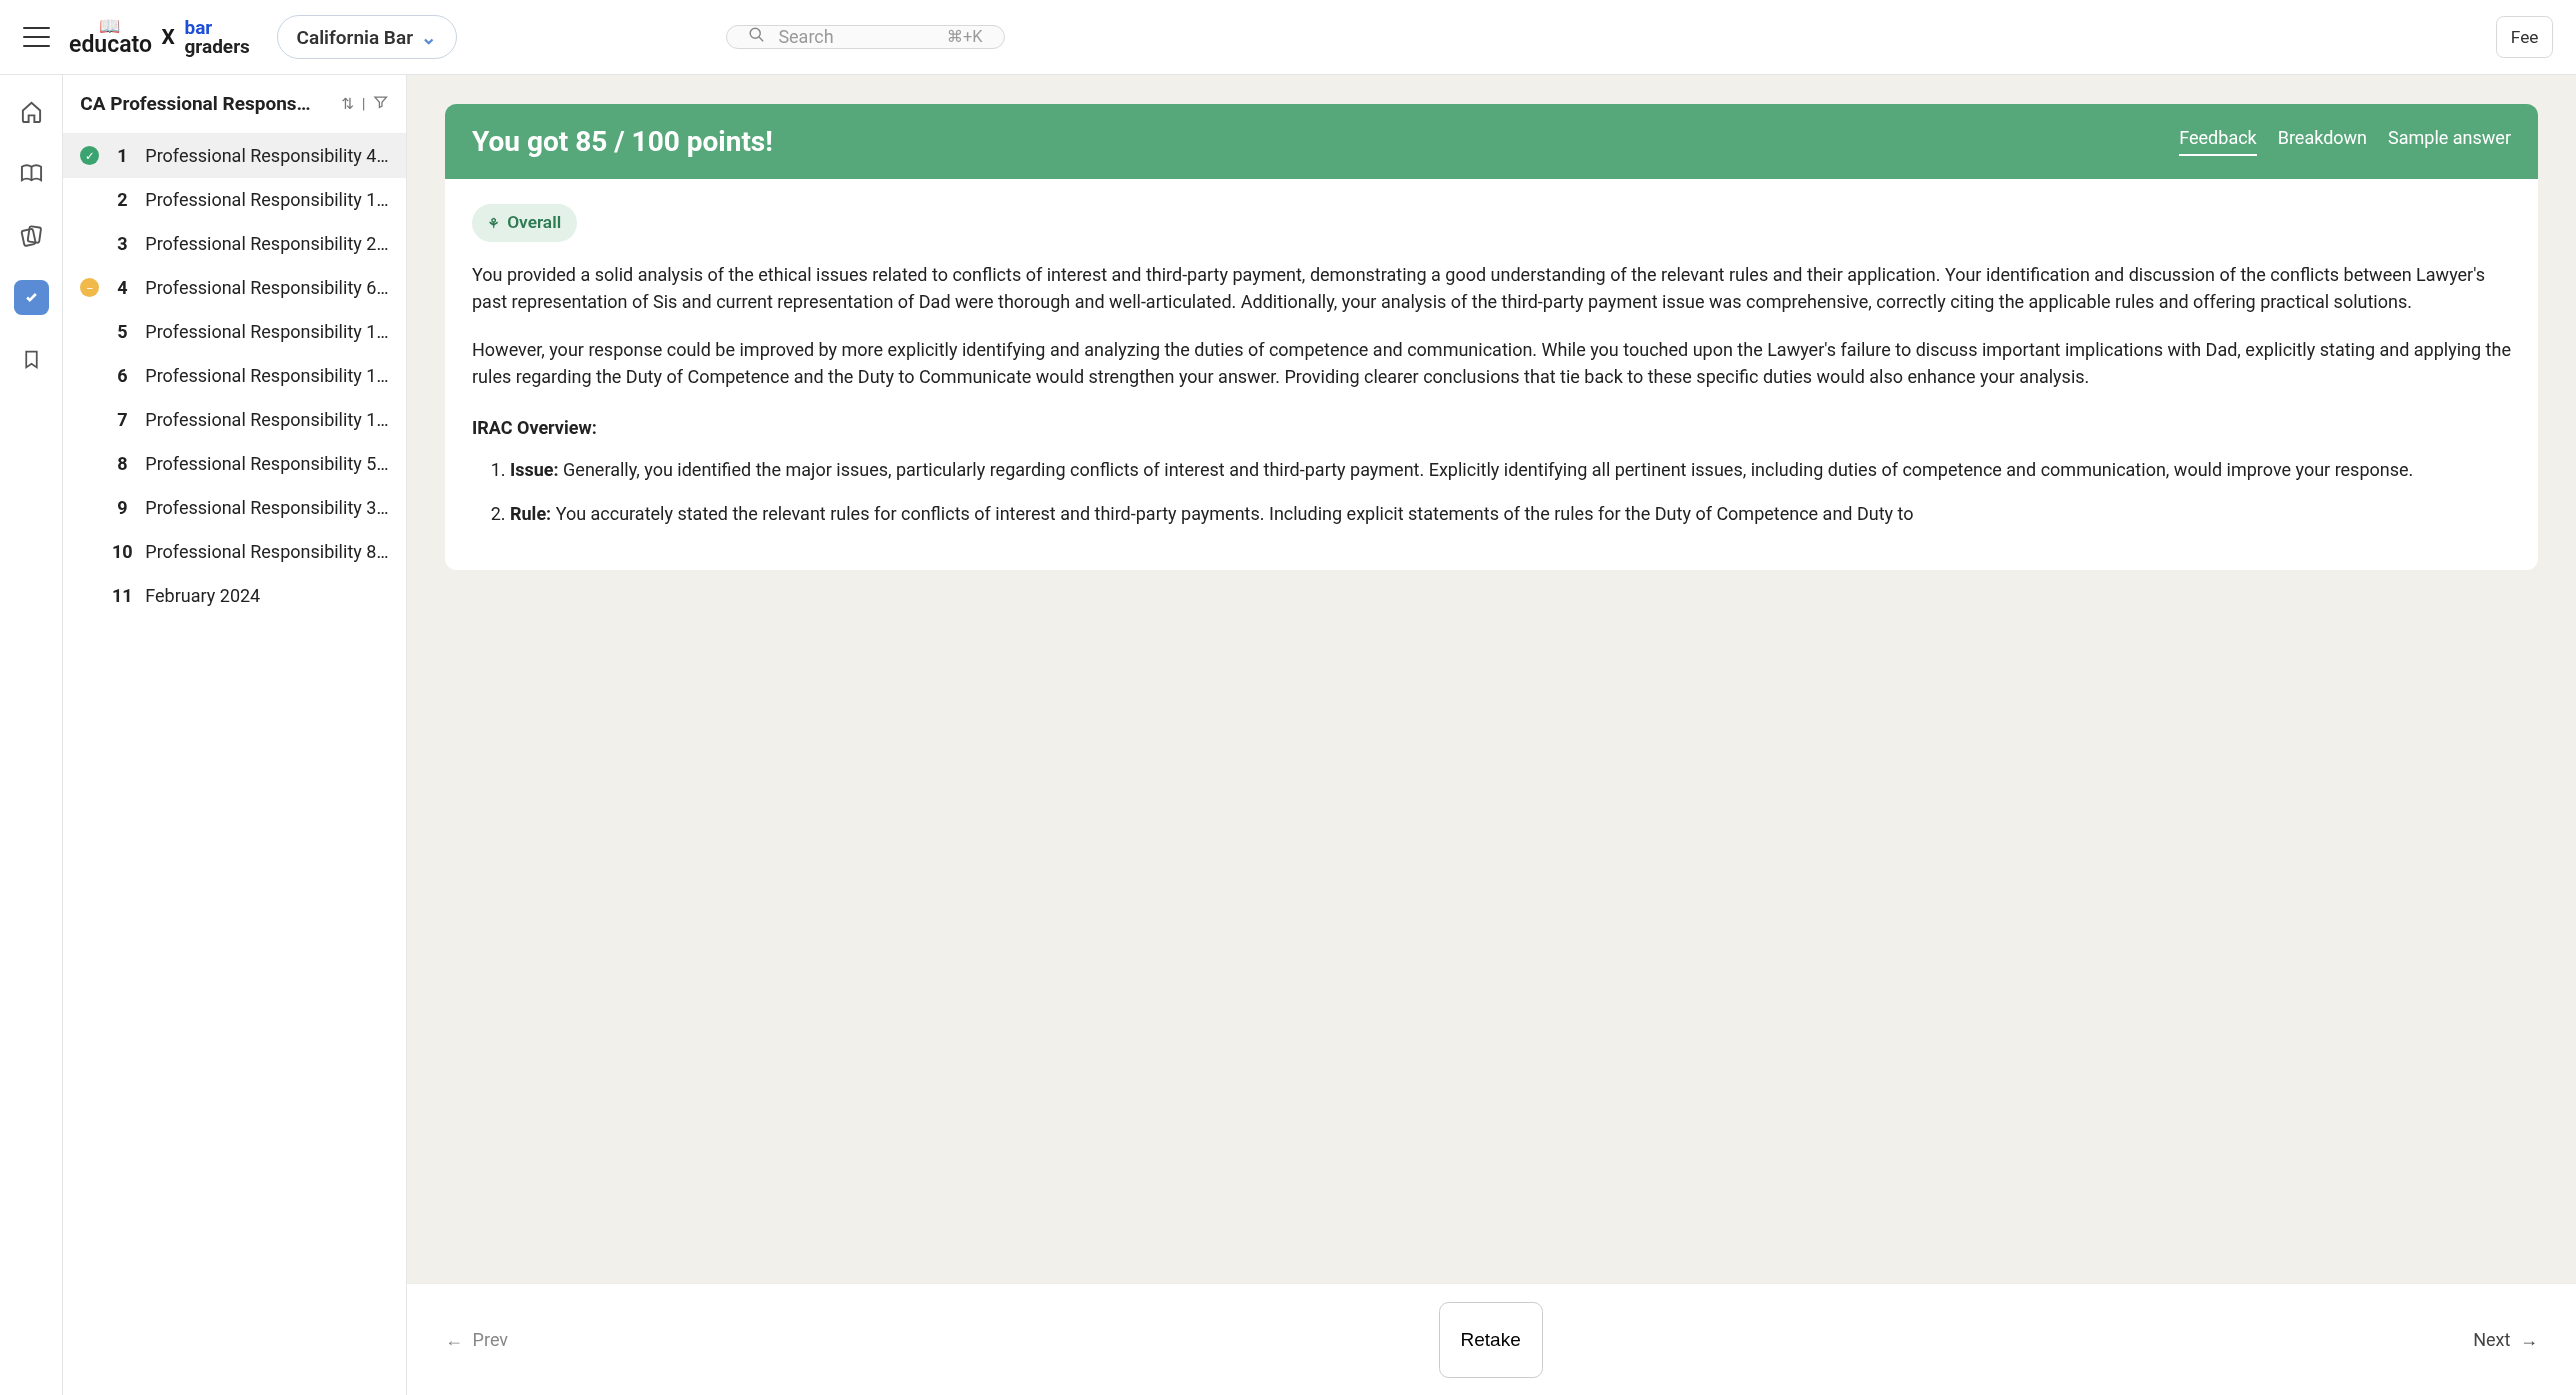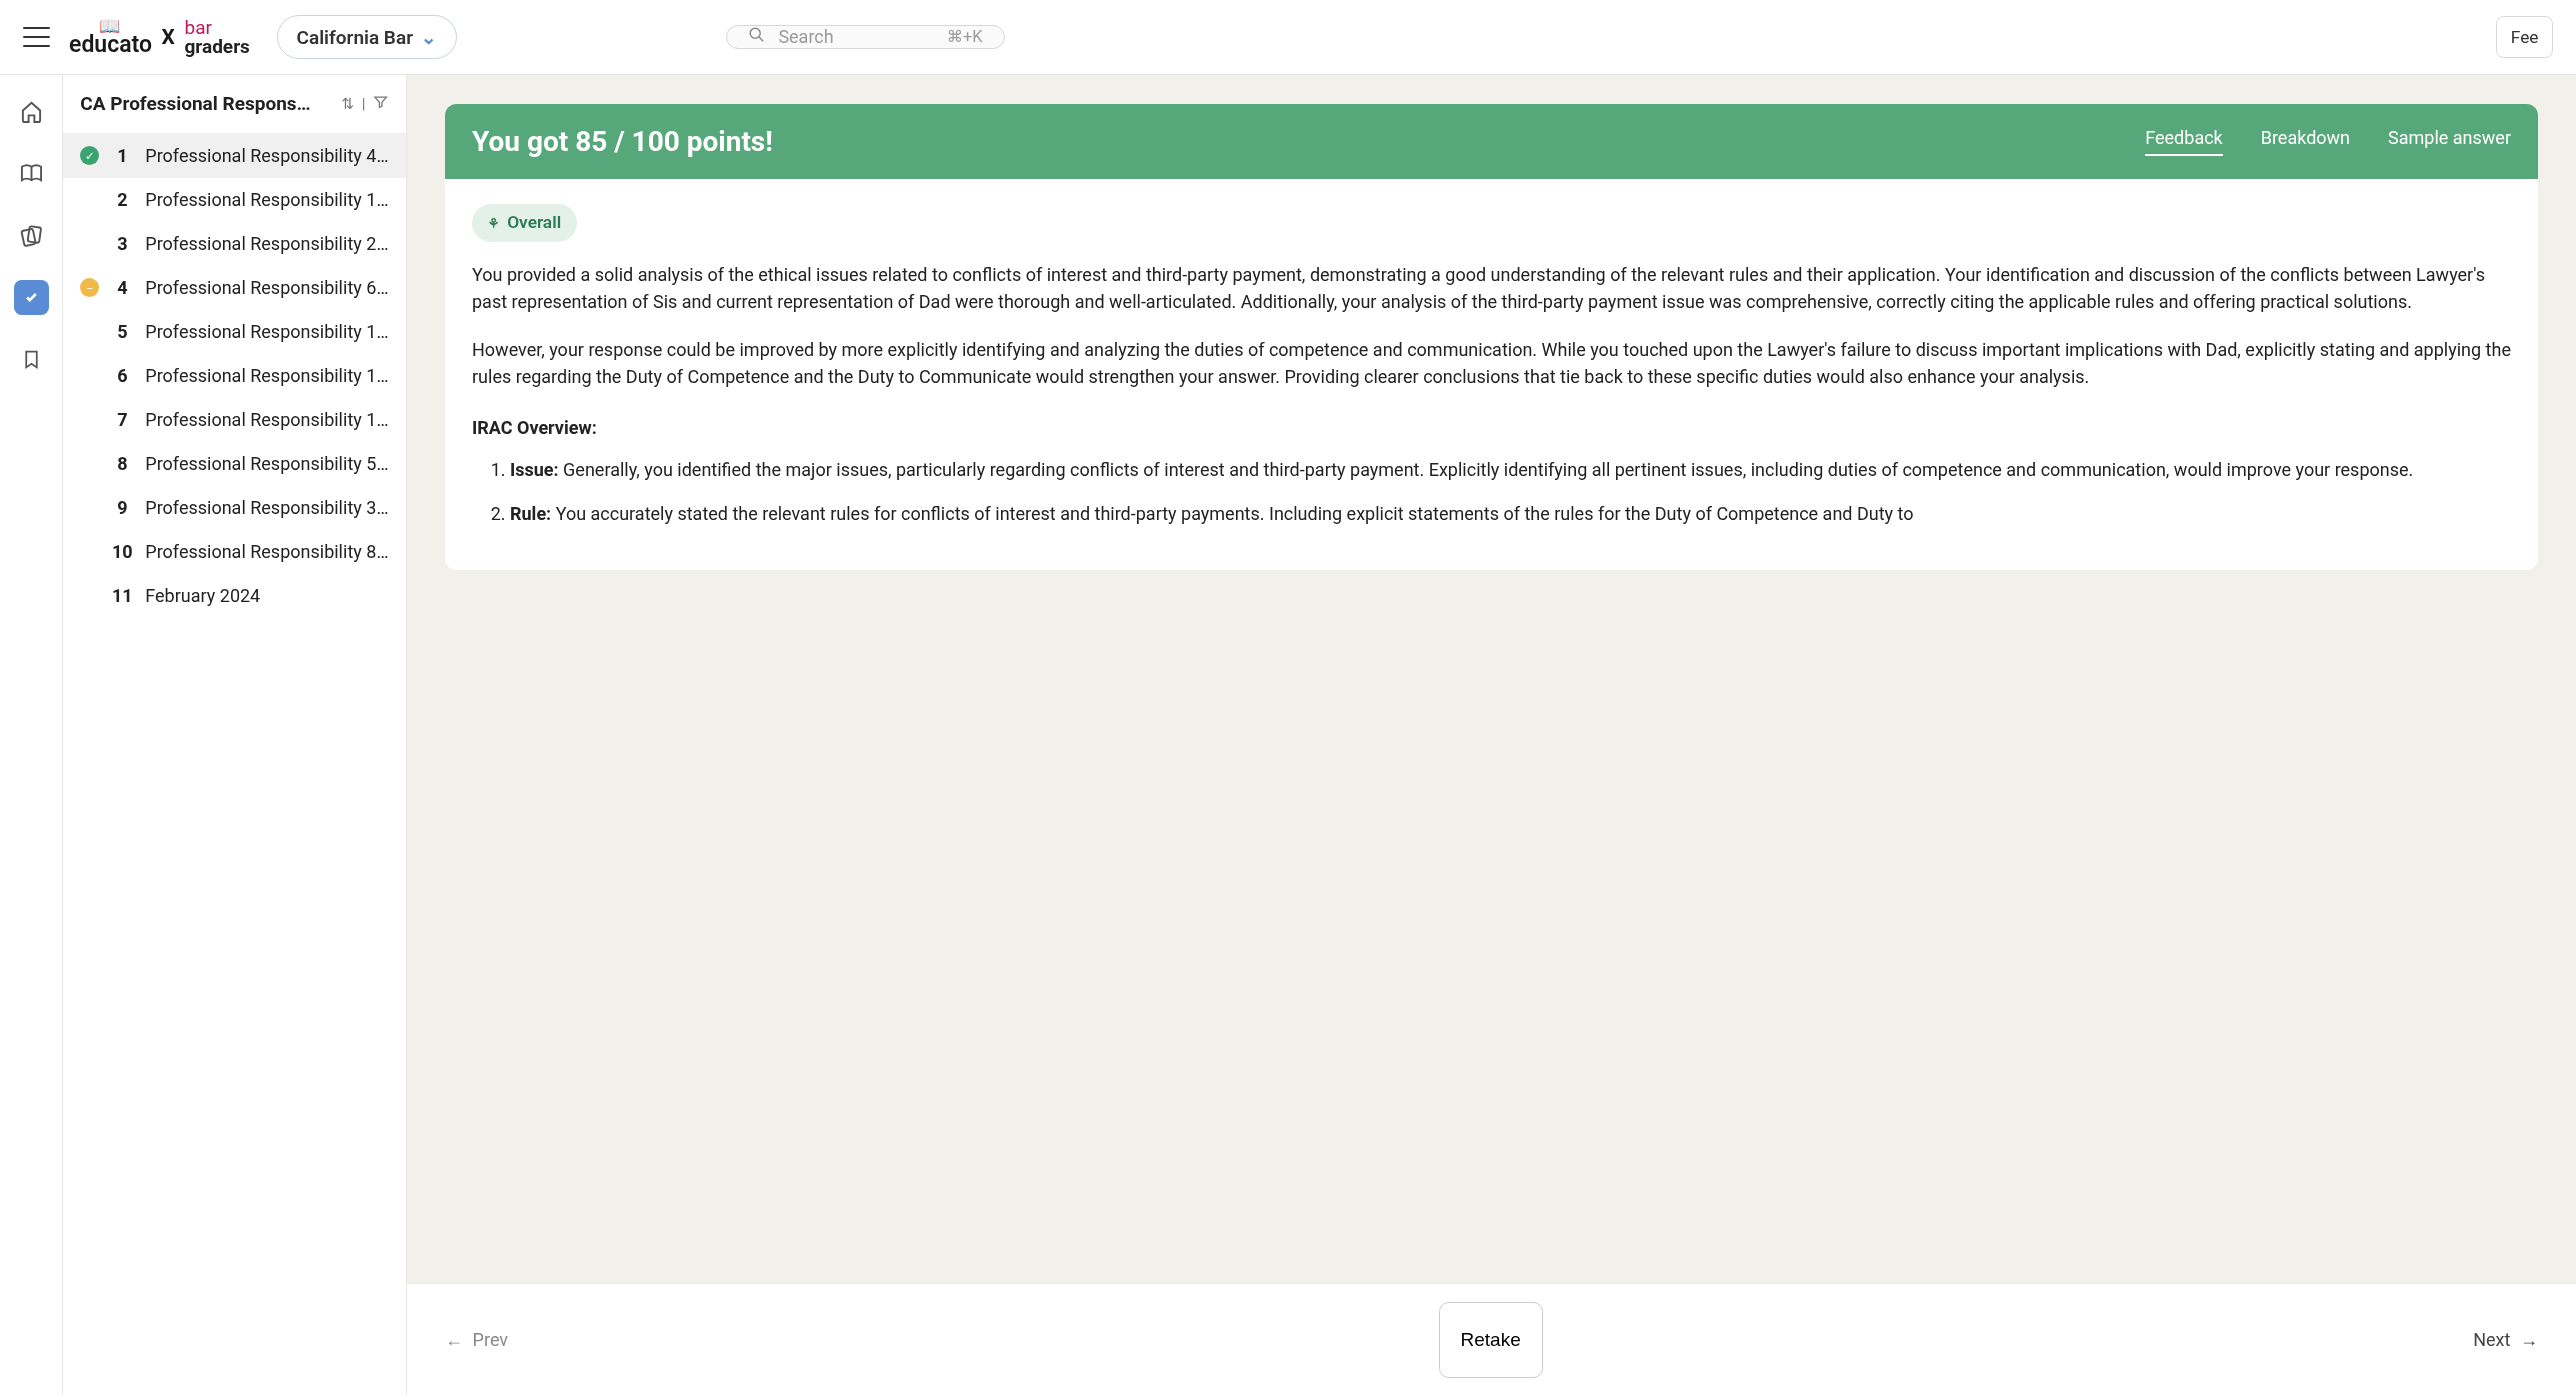--- a/index.html
+++ b/index.html
@@ -6,21 +6,21 @@
 body{font-family:-apple-system,BlinkMacSystemFont,"Segoe UI",Roboto,Helvetica,Arial,sans-serif;color:#1a1a1a;background:#fff;overflow:hidden;}
 .app{display:flex;flex-direction:column;height:100vh;}
 .topbar{display:flex;align-items:center;height:75px;border-bottom:1px solid #e5e5e5;padding:0 23px;gap:19px;}
 .hamburger{width:27px;height:21px;display:flex;flex-direction:column;justify-content:space-between;cursor:pointer;}
 .hamburger span{height:2.9px;background:#333;border-radius:1.9px;}
 .logo{display:flex;align-items:center;gap:9.6px;font-weight:600;font-size:23px;}
 .logo-educato{display:flex;flex-direction:column;align-items:center;line-height:1;}
 .logo-book{color:#3aa3a3;font-size:17.3px;margin-bottom:-1.9px;}
 .logo-x{font-size:21px;font-weight:700;}
 .logo-bar{display:flex;flex-direction:column;line-height:1;}
-.logo-bar-top{color:#be185d;font-weight:400;font-size:19px;}
+.logo-bar-top{color:#1d4ed8;font-weight:700;font-size:19px;}
 .logo-bar-bot{color:#222;font-weight:700;font-size:19px;}
 .jurisdiction-pill{display:flex;align-items:center;gap:7.7px;border:1px solid #c9d4e0;border-radius:960px;padding:9.6px 19px;font-size:19px;font-weight:600;color:#333;cursor:pointer;margin-left:7.7px;}
 .chev{color:#5a8cd6;}
 .spacer{flex:1;}
 .searchpill{display:flex;align-items:center;gap:13.5px;border:1px solid #d8d8d8;border-radius:960px;padding:0 21px;width:279px;background:#fafafa;margin-right:auto;margin-left:250px;}
 .searchpill .mag{color:#888;font-size:17.3px;}
 .searchpill .ph{color:#9a9a9a;font-size:18px;flex:1;}
 .searchpill .kbd{color:#9a9a9a;font-size:16.3px;}
 .feedbackbtn{border:1px solid #d8d8d8;border-radius:7.7px;padding:9.6px 13.5px;font-size:17.3px;color:#333;}
 .body{display:flex;flex:1;min-height:0;}
@@ -38,21 +38,21 @@
 .status.done{background:#3aa36f;}
 .status.partial{background:#f0b94a;}
 .status.none{background:transparent;}
 .qnum{font-weight:700;width:23px;text-align:center;}
 .qtitle{overflow:hidden;text-overflow:ellipsis;white-space:nowrap;flex:1;}
 .main{flex:1;display:flex;flex-direction:column;background:#f2f0eb;min-width:0;}
 .scrollarea{flex:1;overflow:auto;padding:0 38px;}
 .card{background:#fff;border-radius:11.5px;margin:0 0 0 0;overflow:hidden;margin-top:29px;}
 .cardhead{background:#56a87a;color:#fff;display:flex;align-items:center;justify-content:space-between;padding:21px 27px;}
 .cardhead .score{font-size:28px;font-weight:700;}
-.tabs{display:flex;gap:38px;font-size:18px;}
+.tabs{display:flex;gap:21px;font-size:18px;}
 .tab{cursor:pointer;padding-bottom:5.8px;}
 .tab.active{border-bottom:2.9px solid #fff;}
 .cardbody{padding:25px 27px;font-size:18px;line-height:1.5;color:#222;}
 .pill{display:inline-flex;align-items:center;gap:7.7px;background:#e3f1e8;color:#2e7a52;border-radius:960px;padding:5.8px 15.4px;font-size:17.3px;font-weight:600;margin-bottom:19px;}
 .pill .dots{font-size:13.5px;}
 .cardbody p{margin-bottom:21px;}
 .iractitle{font-weight:700;margin-top:24px;margin-bottom:15.4px;font-size:18px;}
 ol.irac{padding-left:38px;}
 ol.irac li{margin-bottom:17.3px;font-size:18px;line-height:1.5;}
 ol.irac li .lead{font-weight:700;}

